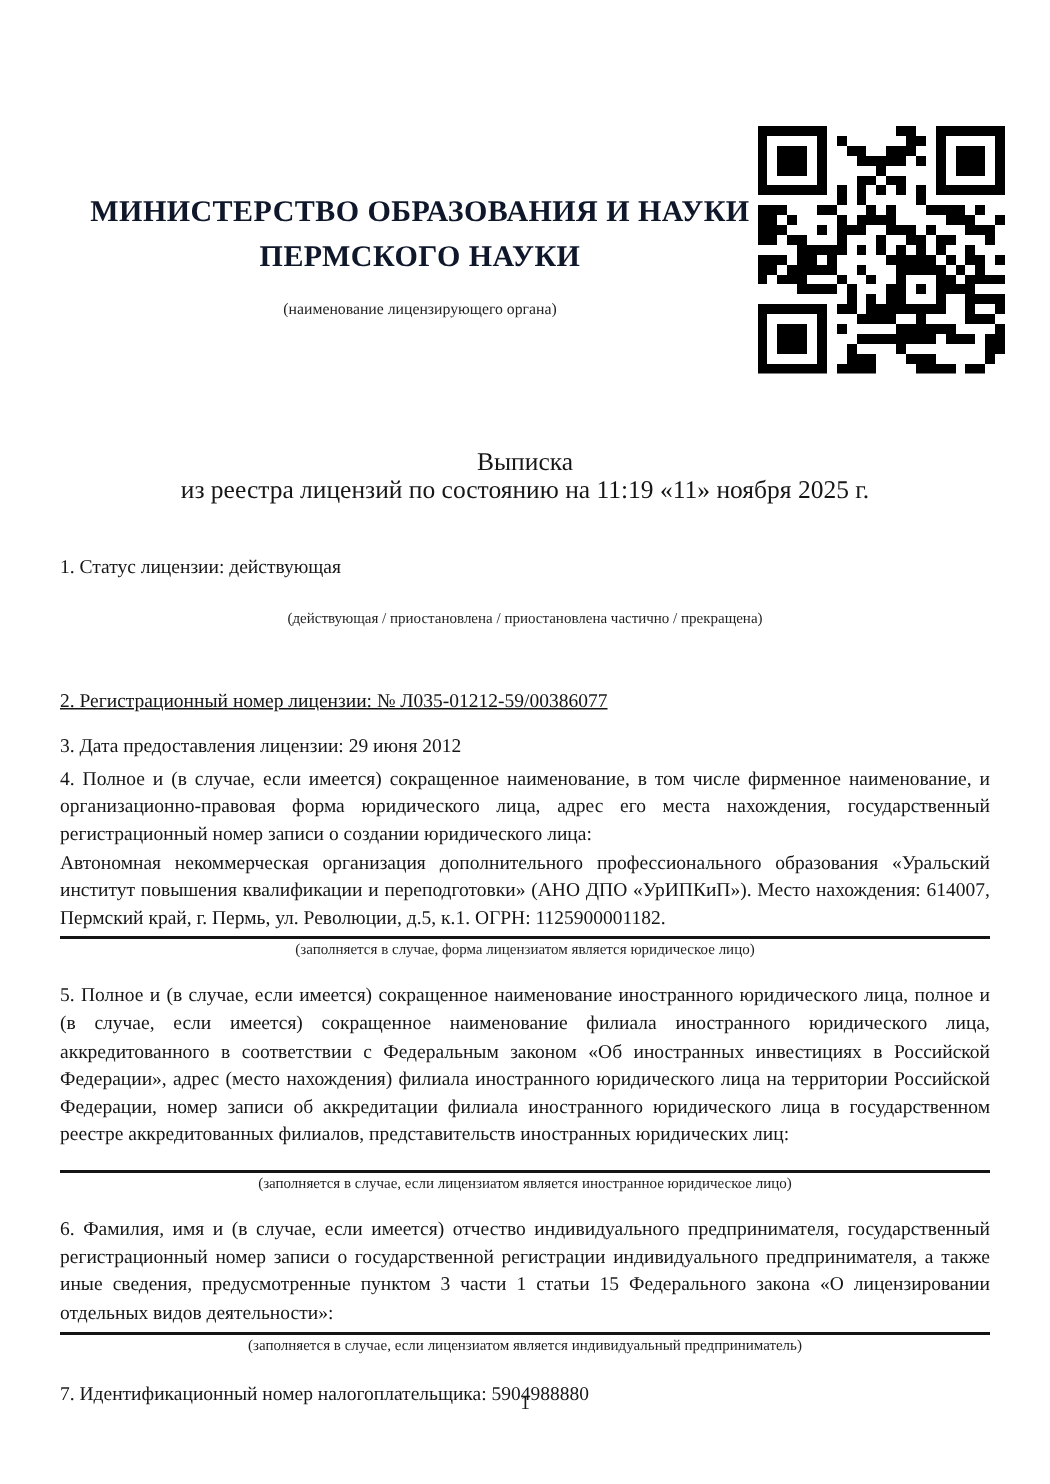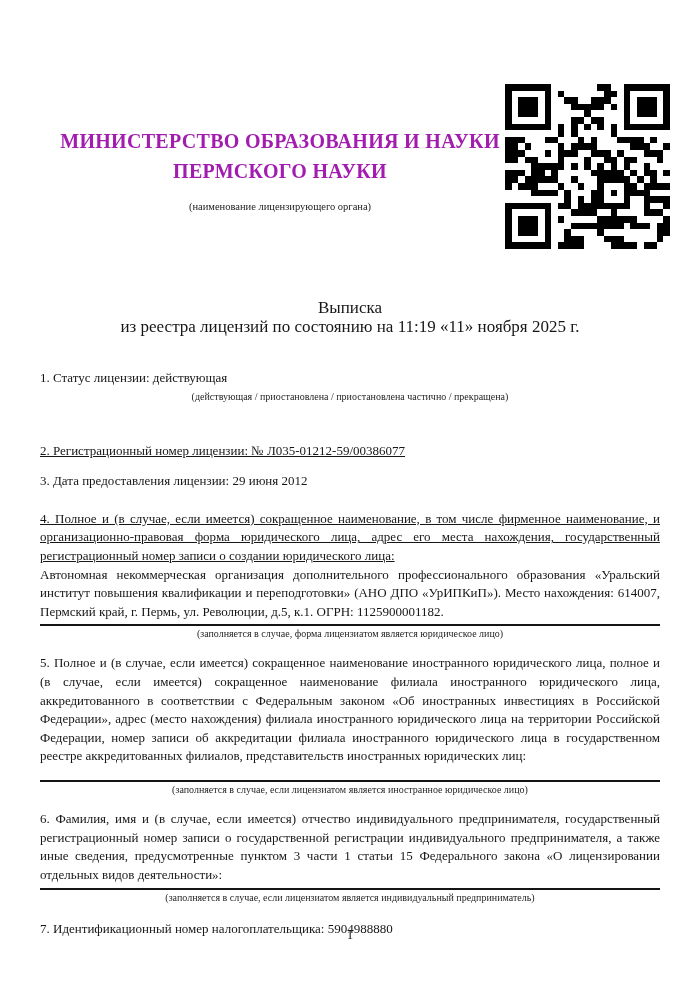--- a/index.html
+++ b/index.html
@@ -13,21 +13,21 @@
   .page { position: relative; width: 700px; height: 989px; }
 
   
   .doc-header { position: relative; height: 258px; }
   .ministry {
     position: absolute; left: 55px; top: 126px; width: 450px;
     text-align: center;
   }
   .ministry-name {
     font-weight: bold; font-size: 20px; line-height: 30px;
-    letter-spacing: 0.3px; color: #a21caf;
+    letter-spacing: 0.3px; color: #0f172a;
   }
   .ministry-caption { font-size: 10.5px; line-height: 14px; margin-top: 14px; color: #222; }
   .qr-box {
     position: absolute; left: 505px; top: 84px;
     width: 165px; height: 165px; background: #fff;
   }
 
   
   .doc-title { text-align: center; font-size: 17px; line-height: 19px; margin-top: 40px; color: #161616; }
 
@@ -35,24 +35,24 @@
   main { display: block; margin: 0 40px; font-size: 13px; line-height: 18.6px; color: #161616; }
   .item { margin: 0; }
   .just { text-align: justify; }
   .note {
     text-align: center; font-size: 10px; line-height: 13px;
     margin: 0 10px; color: #1f1f1f;
   }
   .rule { height: 2px; background: #141414; margin-top: 3px; }
 
   .mt-item1 { margin-top: 33px; }
-  .mt-note1 { margin-top: 2px; }
+  .mt-note1 { margin-top: 18px; }
   .mt-item2 { margin-top: 39px; text-decoration: underline; }
   .mt-item3 { margin-top: 12px; }
-  .mt-item4 { margin-top: 19px; text-decoration: underline; }
+  .mt-item4 { margin-top: 3px; }
   .mt-note-after-rule { margin-top: 1px; }
   .mt-item5 { margin-top: 14px; }
   .mt-rule5 { margin-top: 14px; }
   .mt-item6 { margin-top: 14px; }
   .mt-rule6 { margin-top: 4px; }
   .mt-item7 { margin-top: 16px; }
 
   .page-number {
     position: absolute; left: 0; right: 0; top: 927px;
     text-align: center; font-size: 13px; color: #161616;

